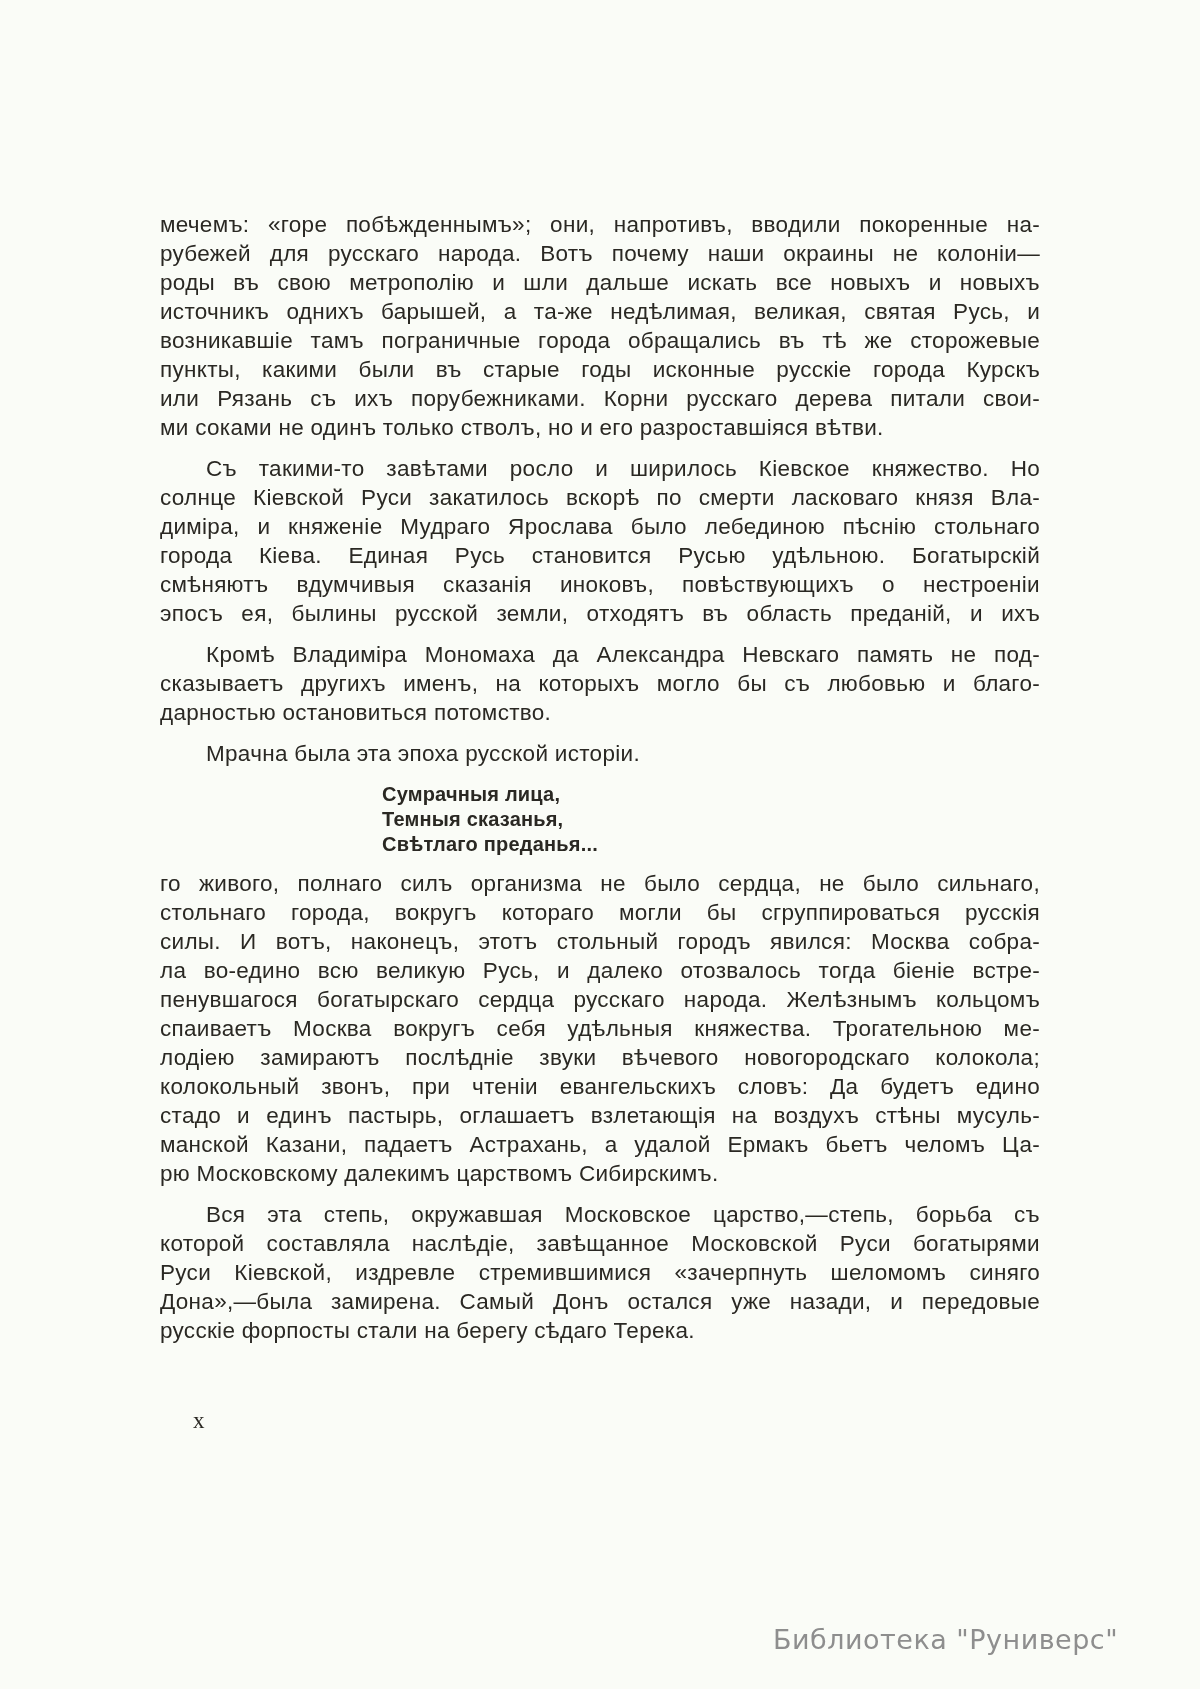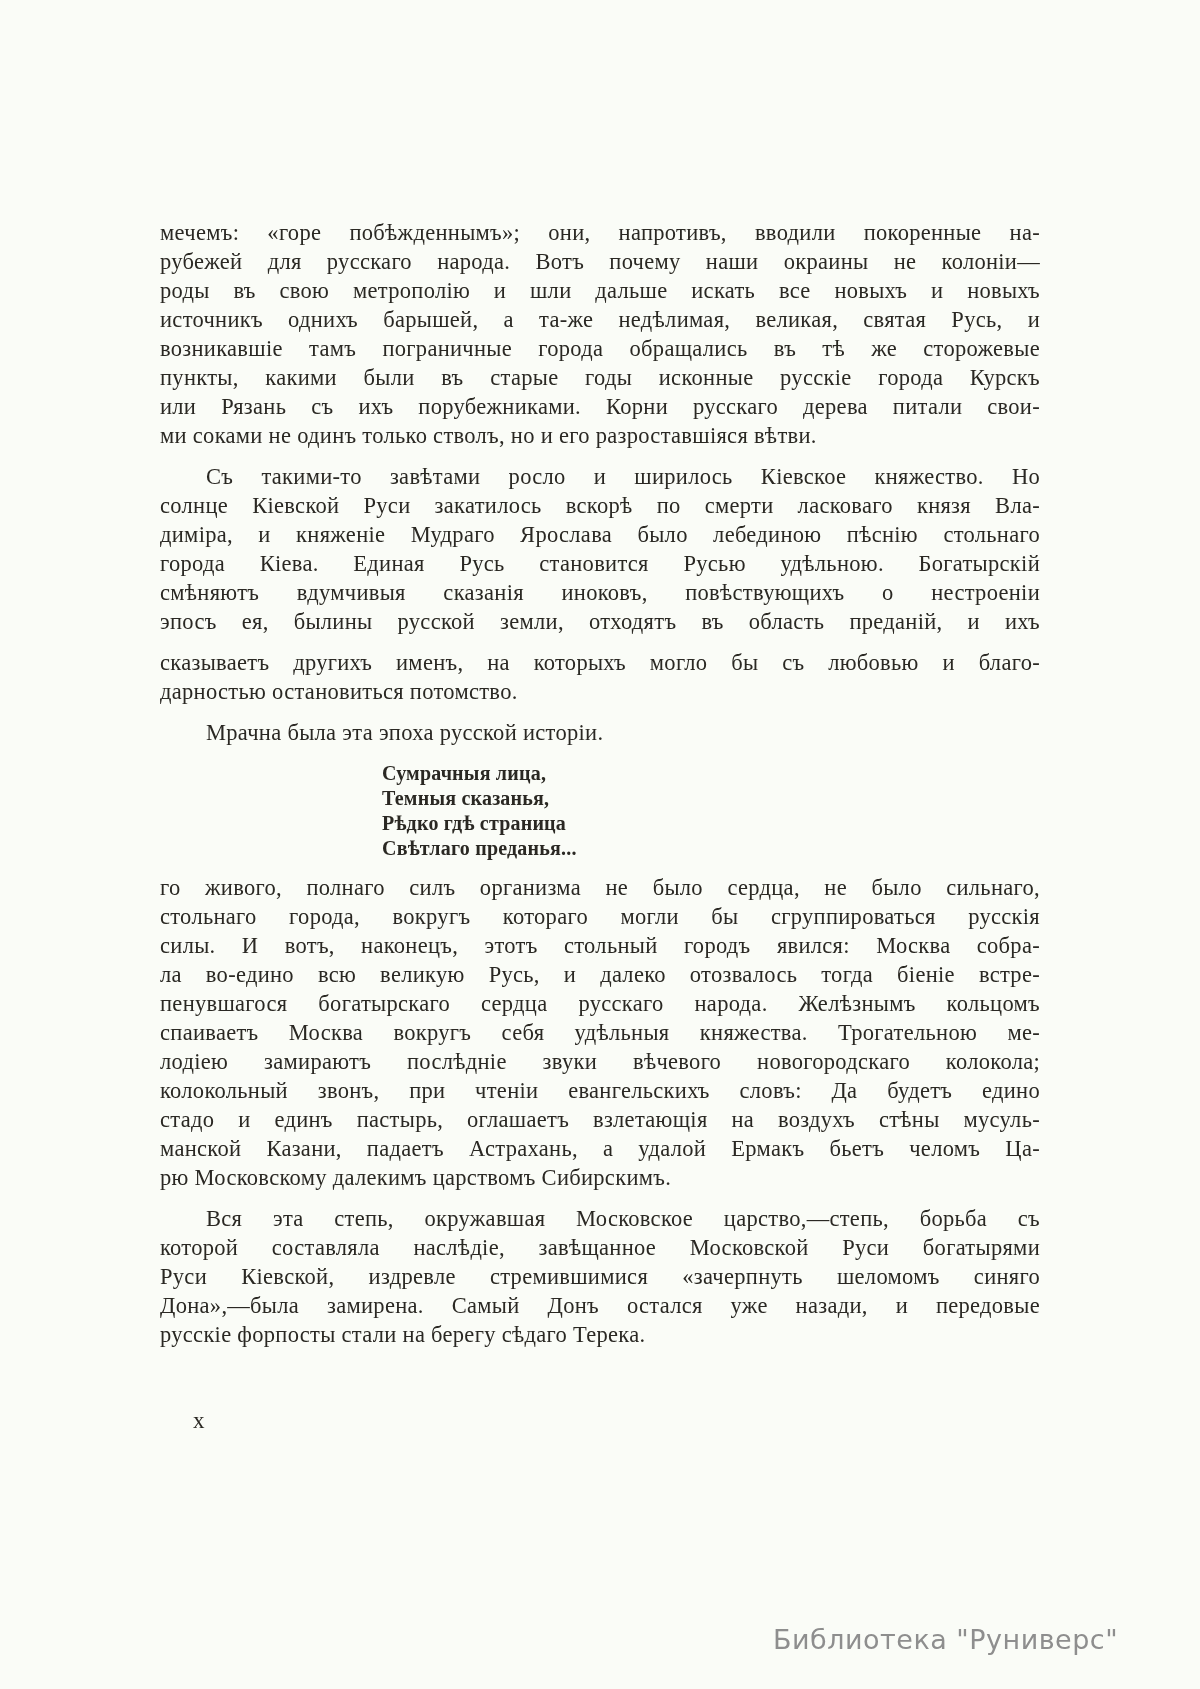--- a/index.html
+++ b/index.html
@@ -13,25 +13,24 @@
   .page {
     position: absolute;
     inset: 0;
     background: #fafcf7;
   }
   .text-block {
     position: absolute;
     left: 160px;
     top: 210px;
     width: 880px;
-    font-family: Liberation Serif, serif;
+    font-family: Liberation Sans, sans-serif;
     font-size: 22.5px;
     color: #2a2823;
     letter-spacing: 0.3px;
-    margin-top: 8px;
   }
   .para { margin-top: 12px; }
   .para:first-child { margin-top: 0; }
   .para.prose .line {
     line-height: 29px;
     text-align: left;
   }
   .para.prose .line.just {
     text-align: justify;
     text-align-last: justify;
@@ -86,30 +85,30 @@
       </div>
       <div class="para prose">
         <div class="line indent just">Съ такими-то завѣтами росло и ширилось Кіевское  княжество.  Но</div>
         <div class="line just">солнце Кіевской Руси закатилось вскорѣ по смерти ласковаго князя Вла-</div>
         <div class="line just">диміра, и княженіе Мудраго Ярослава было лебединою пѣснію стольнаго</div>
         <div class="line just">города  Кіева.  Единая  Русь  становится Русью  удѣльною.  Богатырскій</div>
         <div class="line just">смѣняютъ  вдумчивыя  сказанія  иноковъ,  повѣствующихъ  о  нестроеніи</div>
         <div class="line just">эпосъ ея, былины русской земли, отходятъ въ область преданій,  и  ихъ</div>
       </div>
       <div class="para prose">
+        <div class="line indent just">Кромѣ Владиміра Мономаха да Александра Невскаго память не  под-</div>
         <div class="line just">сказываетъ  другихъ  именъ,  на  которыхъ  могло  бы  съ  любовью  и  благо-</div>
         <div class="line">дарностью остановиться потомство.</div>
       </div>
       <div class="para prose">
         <div class="line indent">Мрачна была эта эпоха русской исторіи.</div>
       </div>
       <div class="para verse">
         <div class="line">Сумрачныя лица,</div>
         <div class="line">Темныя сказанья,</div>
-        <div class="line">Рѣдко гдѣ страница</div>
         <div class="line">Свѣтлаго преданья...</div>
       </div>
       <div class="para prose">
         <div class="line just">го живого, полнаго силъ организма не было сердца, не  было  сильнаго,</div>
         <div class="line just">стольнаго  города,  вокругъ  котораго  могли  бы   сгруппироваться   русскія</div>
         <div class="line just">силы. И вотъ, наконецъ, этотъ стольный городъ  явился:  Москва собра-</div>
         <div class="line just">ла во-едино всю великую Русь,  и  далеко отозвалось тогда біеніе встре-</div>
         <div class="line just">пенувшагося богатырскаго сердца русскаго народа.  Желѣзнымъ кольцомъ</div>
         <div class="line just">спаиваетъ Москва вокругъ себя удѣльныя княжества.  Трогательною   ме-</div>
         <div class="line just">лодіею замираютъ послѣдніе звуки  вѣчевого  новогородскаго   колокола;</div>

